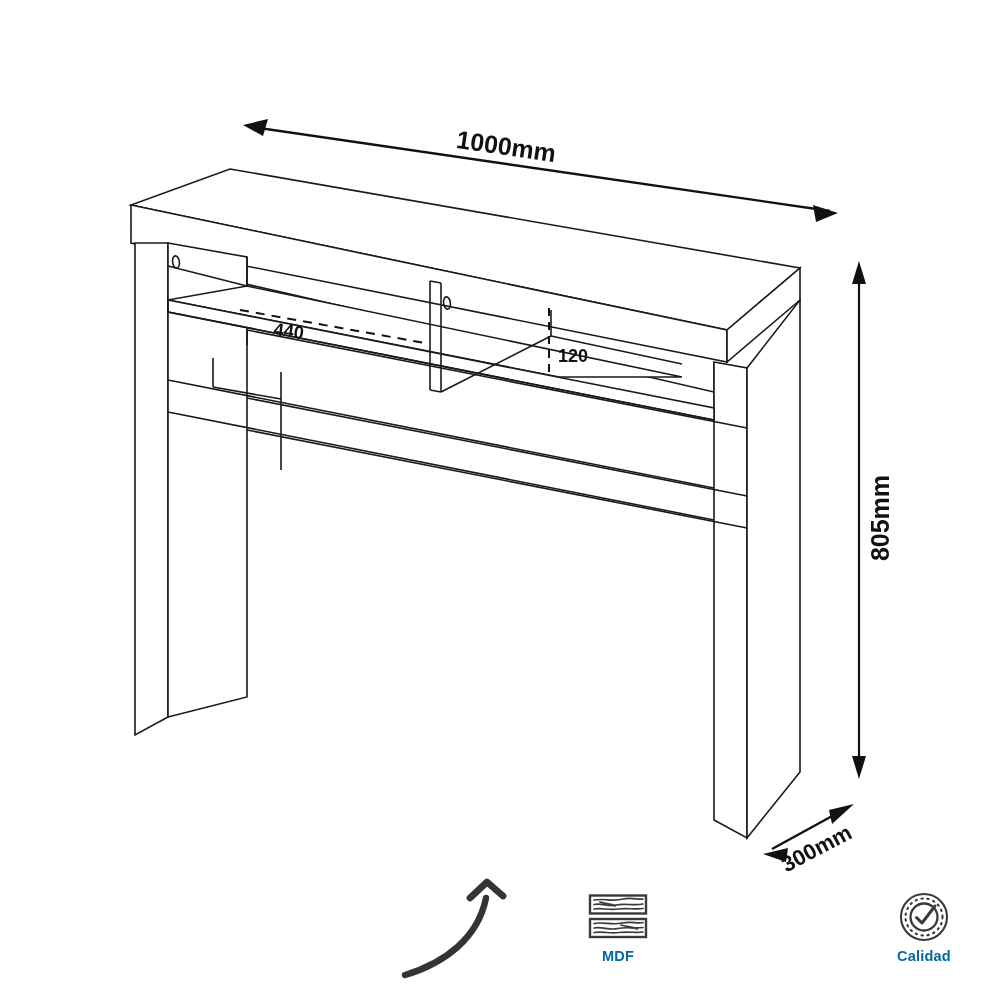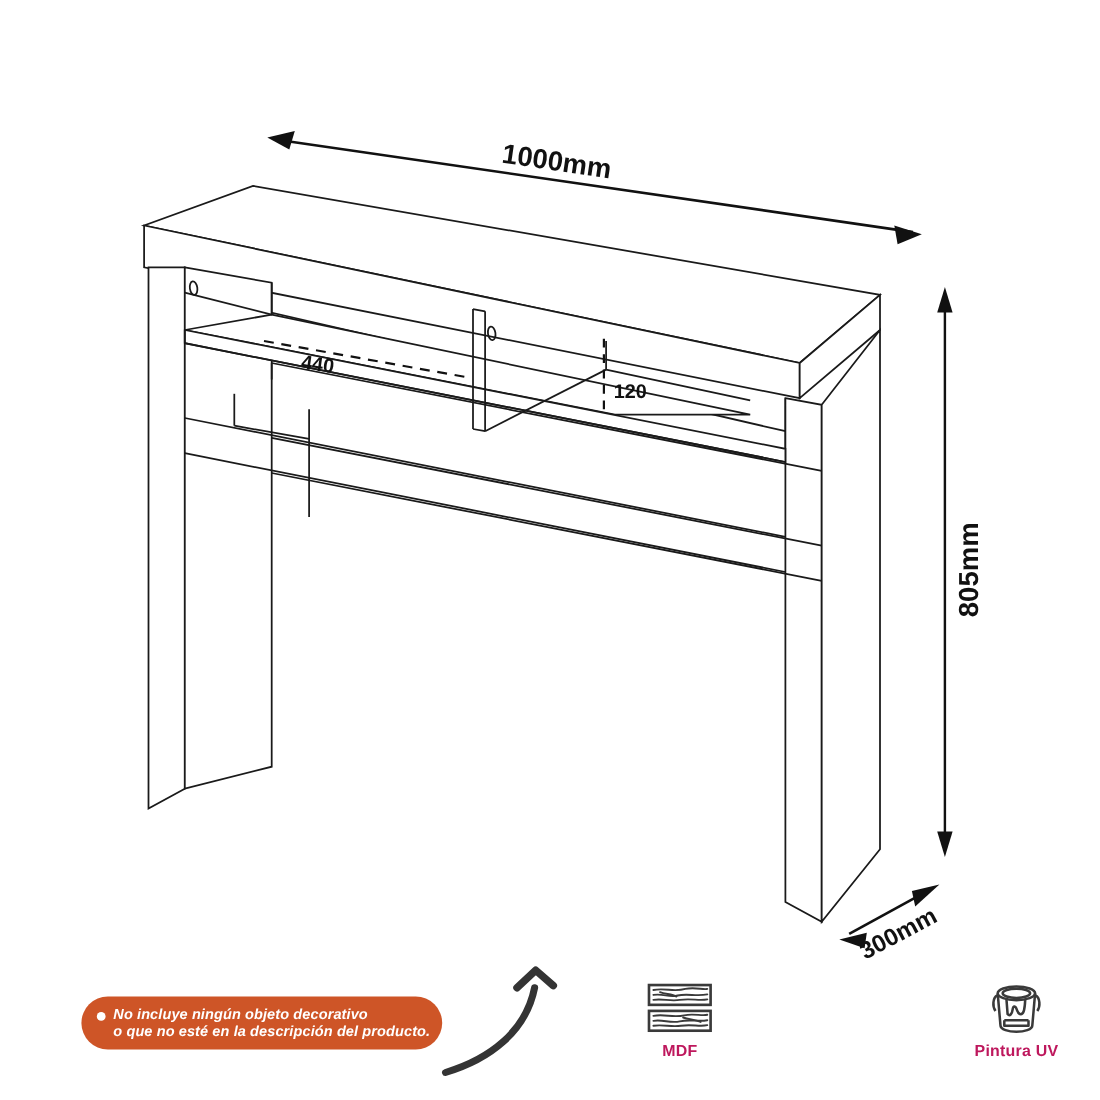--- a/index.html
+++ b/index.html
@@ -98,21 +98,21 @@
     height: 54px;
     display: flex;
     align-items: center;
     justify-content: center;
   }
   .feature .flabel {
     margin-top: 4px;
     font-family: "Liberation Sans", sans-serif;
     font-weight: bold;
     font-size: 14.5px;
-    color: #be185d;
+    color: #0369a1;
     white-space: nowrap;
     letter-spacing: 0.2px;
   }
 </style>
 </head>
 <body>
 
 <div id="stage">
 
   <svg class="diagram-svg" viewBox="0 0 1000 1000">
@@ -232,29 +232,20 @@
       <path d="M 549,308 L 549,378"></path>
     </g>
     <text class="dim-text" x="573" y="362" font-size="18" text-anchor="middle">120</text>
 
     <g>
       <path d="M 405,975 C 445,963 478,938 486,898" fill="none" stroke="#343434" stroke-width="6.4" stroke-linecap="round"></path>
       <path d="M 470,898 L 487,882 L 503,896" fill="none" stroke="#343434" stroke-width="6.8" stroke-linecap="round" stroke-linejoin="round"></path>
     </g>
   </svg>
 
-  <div id="disclaimer-badge">
-    <div class="badge-inner">
-      <span class="bullet"></span>
-      <span class="badge-lines">
-        <span>No incluye ningún objeto decorativo</span>
-        <span>o que no esté en la descripción del producto.</span>
-      </span>
-    </div>
-  </div>
 
   <div id="features">
 
     <div class="feature">
       <span class="glyph">
         <svg width="62" height="48" viewBox="0 0 62 48">
           <g fill="none" stroke="#3a3a3a" stroke-width="2.4">
             <rect x="3" y="2.5" width="56" height="18"></rect>
             <rect x="3" y="26" width="56" height="18"></rect>
           </g>
@@ -266,40 +257,31 @@
             <path d="M 7,30.5 C 17,28.5 25,32.5 35,30 C 44,28 51,31 56,29.5"></path>
             <path d="M 7,35 C 16,33.5 22,37.5 31,35.5 C 40,33.5 48,36 56,34.5"></path>
             <path d="M 7,39.5 C 16,38 23,41 32,39.5 C 42,38 49,40.5 56,39"></path>
             <path d="M 34,32 C 40,34 45,33.5 50,36"></path>
           </g>
         </svg>
       </span>
       <span class="flabel">MDF</span>
     </div>
 
+
+
     <div class="feature">
       <span class="glyph">
-        <svg width="54" height="50" viewBox="0 0 54 50">
-          <g fill="none" stroke="#3a3a3a" stroke-width="2.3" stroke-linejoin="round">
-
-            <path d="M 10,11 L 12.5,40 C 12.5,44 20,46 27,46 C 34,46 41.5,44 41.5,40 L 44,11"></path>
-
-            <ellipse cx="27" cy="11" rx="17" ry="6.2"></ellipse>
-            <ellipse cx="27" cy="11" rx="12.5" ry="4.2"></ellipse>
-
-            <path d="M 9.5,13 C 5.5,15 5,23 8,27"></path>
-            <path d="M 44.5,13 C 48.5,15 49,23 46,27"></path>
-
-            <path d="M 18,17 L 19,30 C 21,32 23,30 23.5,26 C 24,22.5 26,22 27,25 C 28,28 29,30 31,30 C 33,30 34.5,28 35,17" stroke-linecap="round"></path>
-
-            <path d="M 16,35.5 L 38,35.5"></path>
-            <path d="M 16,35.5 L 16,40.5 L 38,40.5 L 38,35.5"></path>
+        <svg width="52" height="52" viewBox="0 0 52 52">
+          <g fill="none" stroke="#3a3a3a">
+            <circle cx="26" cy="26" r="23" stroke-width="2.1"></circle>
+            <circle cx="26" cy="26" r="18.5" stroke-width="2.1" stroke-dasharray="1.4 4.6" stroke-linecap="round"></circle>
+            <circle cx="26" cy="26" r="13.5" stroke-width="2.3"></circle>
+            <path d="M 18.5,26.5 L 24,32 L 37,15" stroke-width="3" stroke-linecap="round" stroke-linejoin="round"></path>
           </g>
         </svg>
       </span>
-      <span class="flabel">Pintura UV</span>
+      <span class="flabel">Calidad</span>
     </div>
 
-
-
   </div>
 
 </div>
 
 </body></html>

